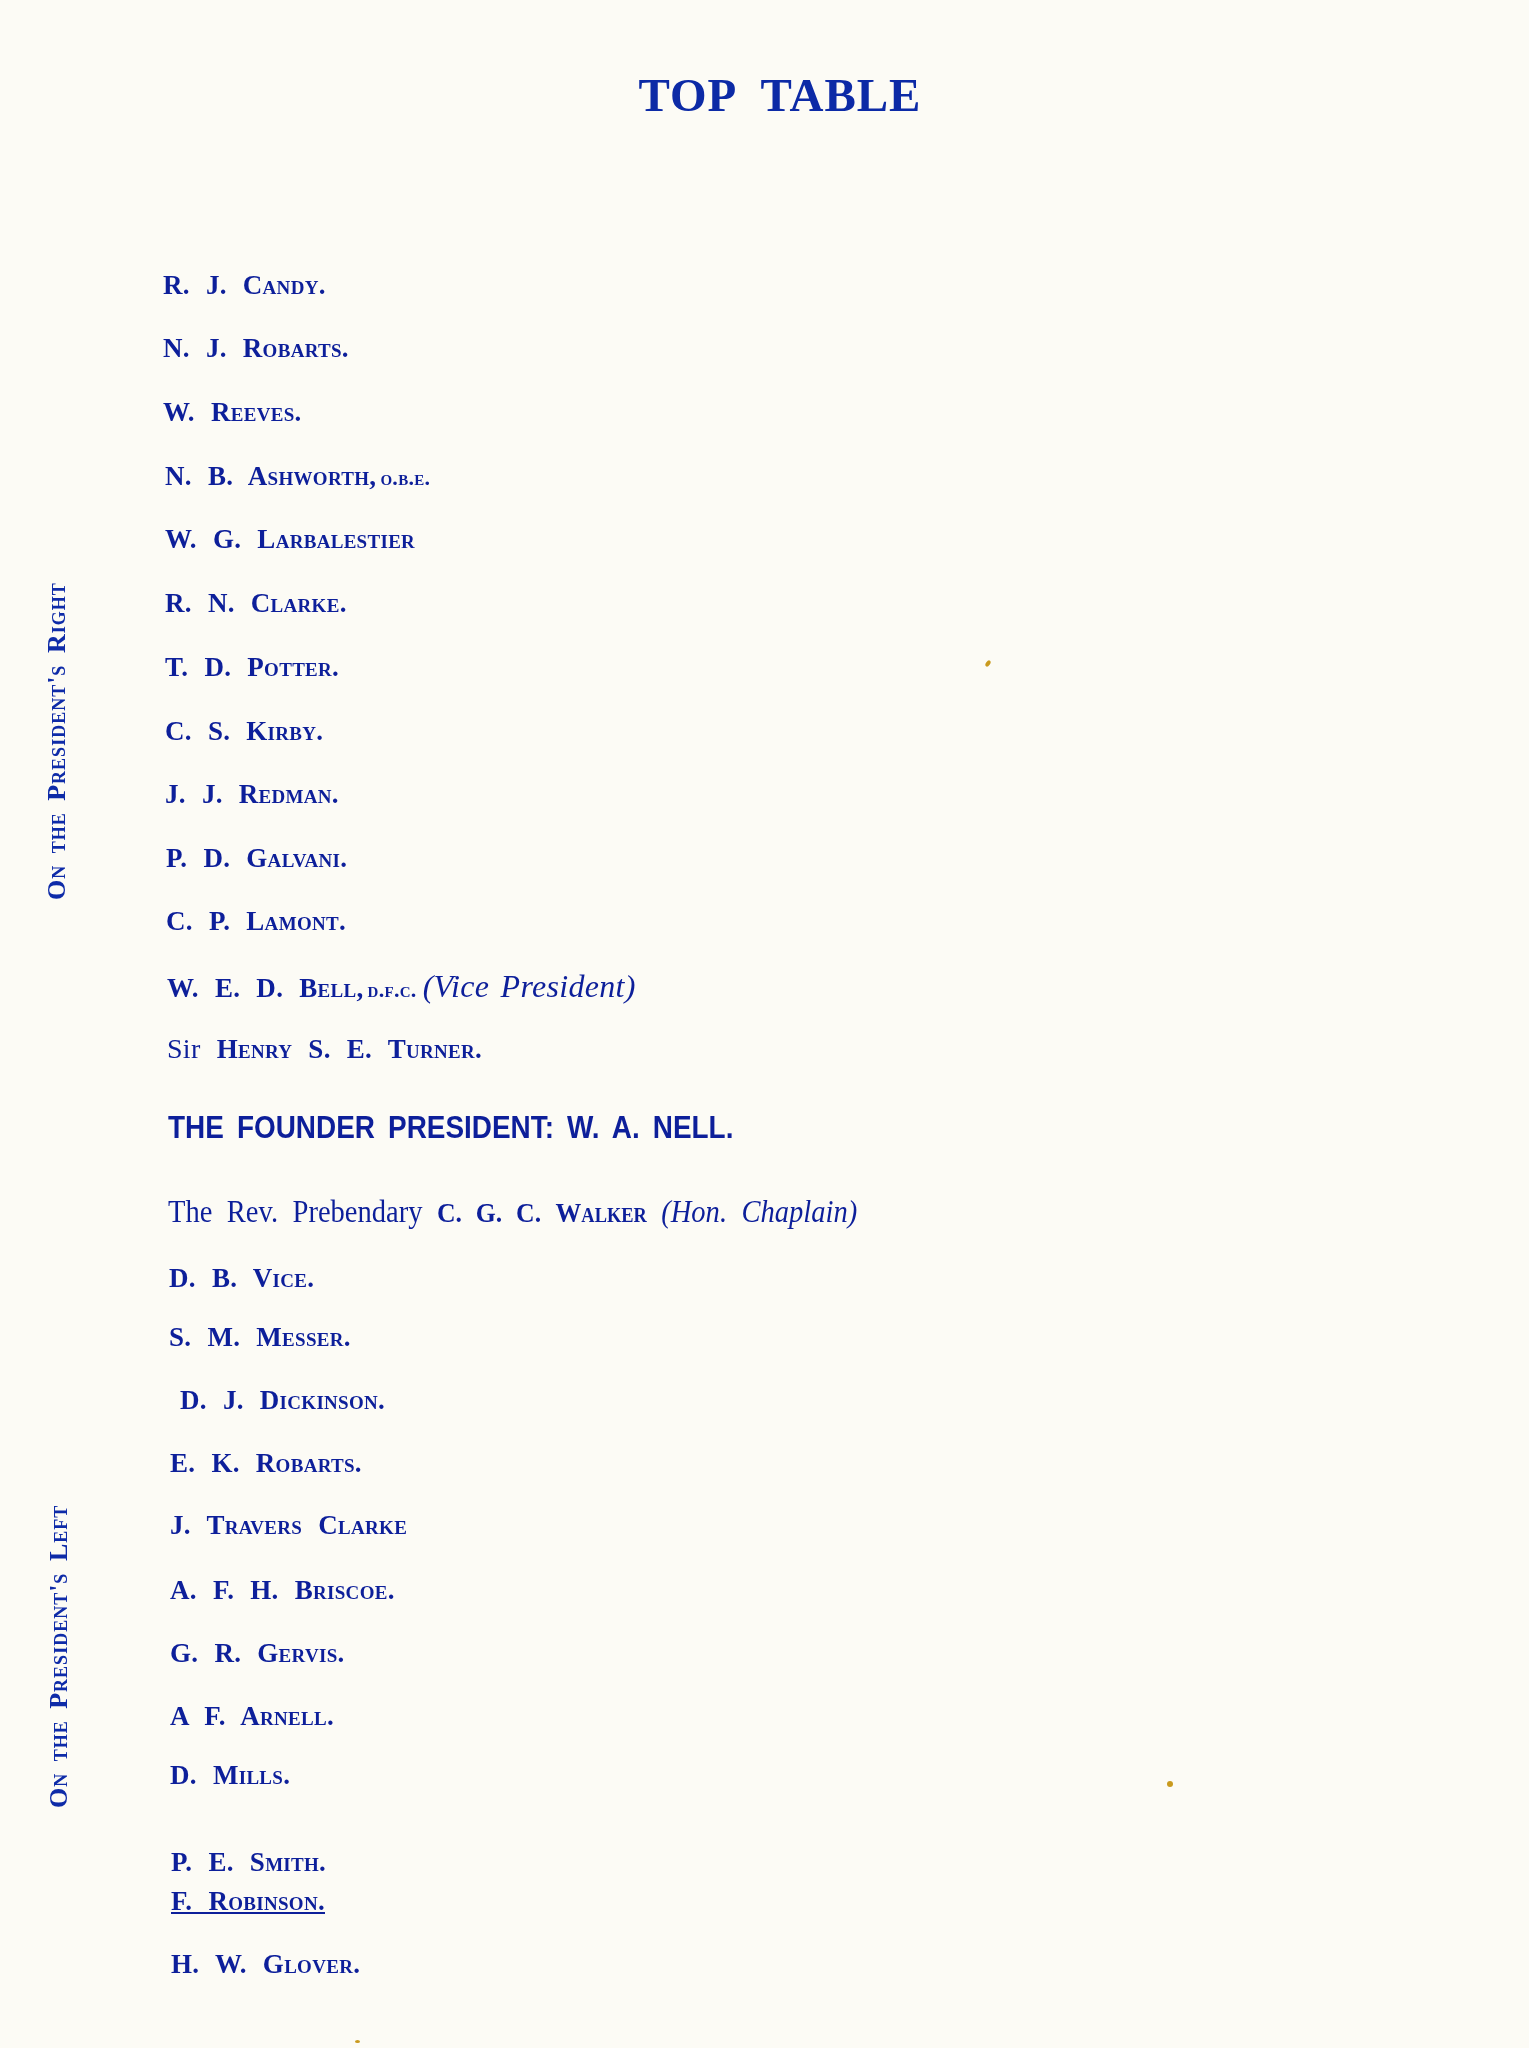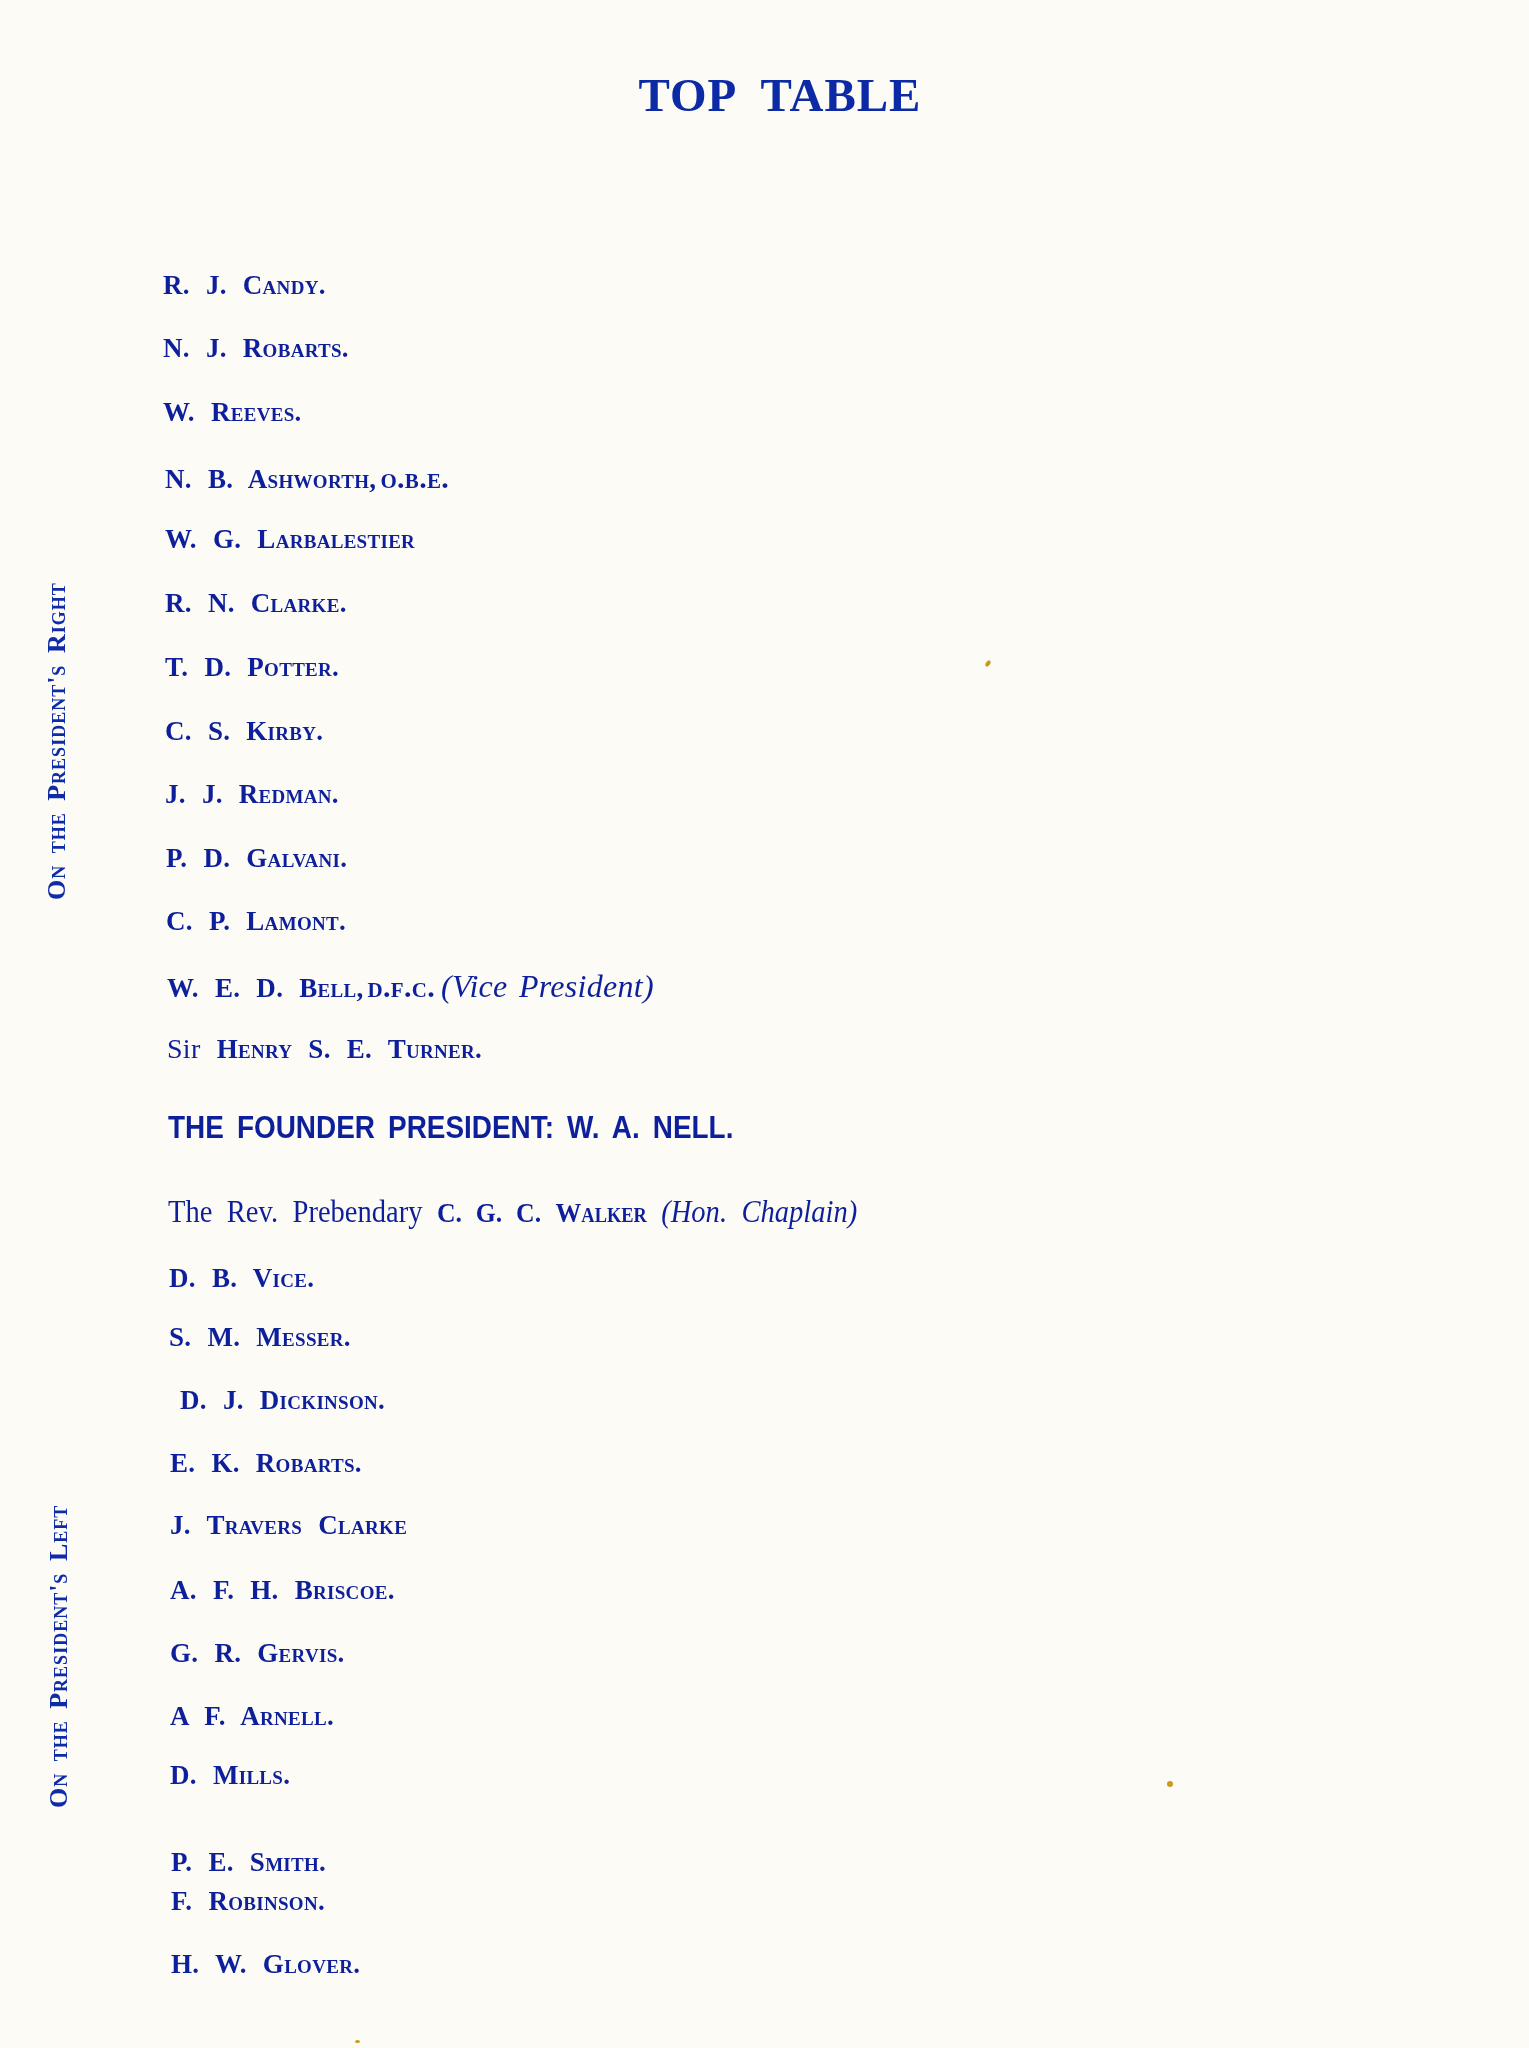--- a/index.html
+++ b/index.html
@@ -51,21 +51,21 @@
       position: absolute;
       white-space: nowrap;
       font-size: 27px;
       font-weight: bold;
       font-variant: small-caps;
       word-spacing: 9px;
       letter-spacing: 0.3px;
       color: #0d1f9a;
     }
     .name .post {
-      font-size: 30px;
+      font-size: 22px;
       word-spacing: 2px;
       margin-left: 4px;
     }
     .name .role {
       font-variant: normal;
       font-style: italic;
       font-weight: normal;
       word-spacing: 3px;
       margin-left: 6px;
       font-size: 32px;
@@ -149,19 +149,19 @@
   <div class="name" style="left:169px; top:1263px;"><span>D. B. Vice.</span></div>
   <div class="name" style="left:169px; top:1322px;"><span>S. M. Messer.</span></div>
   <div class="name" style="left:180px; top:1385px;"><span>D. J. Dickinson.</span></div>
   <div class="name" style="left:170px; top:1448px;"><span>E. K. Robarts.</span></div>
   <div class="name" style="left:170px; top:1510px;"><span>J. Travers Clarke</span></div>
   <div class="name" style="left:170px; top:1575px;"><span>A. F. H. Briscoe.</span></div>
   <div class="name" style="left:170px; top:1638px;text-align:center;"><span>G. R. Gervis.</span></div>
   <div class="name" style="left:170px; top:1701px;"><span>A F. Arnell.</span></div>
   <div class="name" style="left:170px; top:1760px;"><span>D. Mills.</span></div>
   <div class="name" style="left:171px; top:1823px;margin-top:24px;"><span>P. E. Smith.</span></div>
-  <div class="name" style="left:171px; top:1886px;"><span>F. Robinson.</span></div>
+  <div class="name" style="left:171px; top:1886px;text-decoration:underline;"><span>F. Robinson.</span></div>
   <div class="name" style="left:171px; top:1949px;"><span>H. W. Glover.</span></div>
 </div>
 
 <div class="speck" style="left:986px; top:660px; width:4px; height:7px; transform:rotate(35deg);"></div>
 <div class="speck" style="left:1167px; top:1781px; width:6px; height:6px;"></div>
 <div class="speck" style="left:355px; top:2040px; width:5px; height:3px;"></div>
 
 </body></html>

